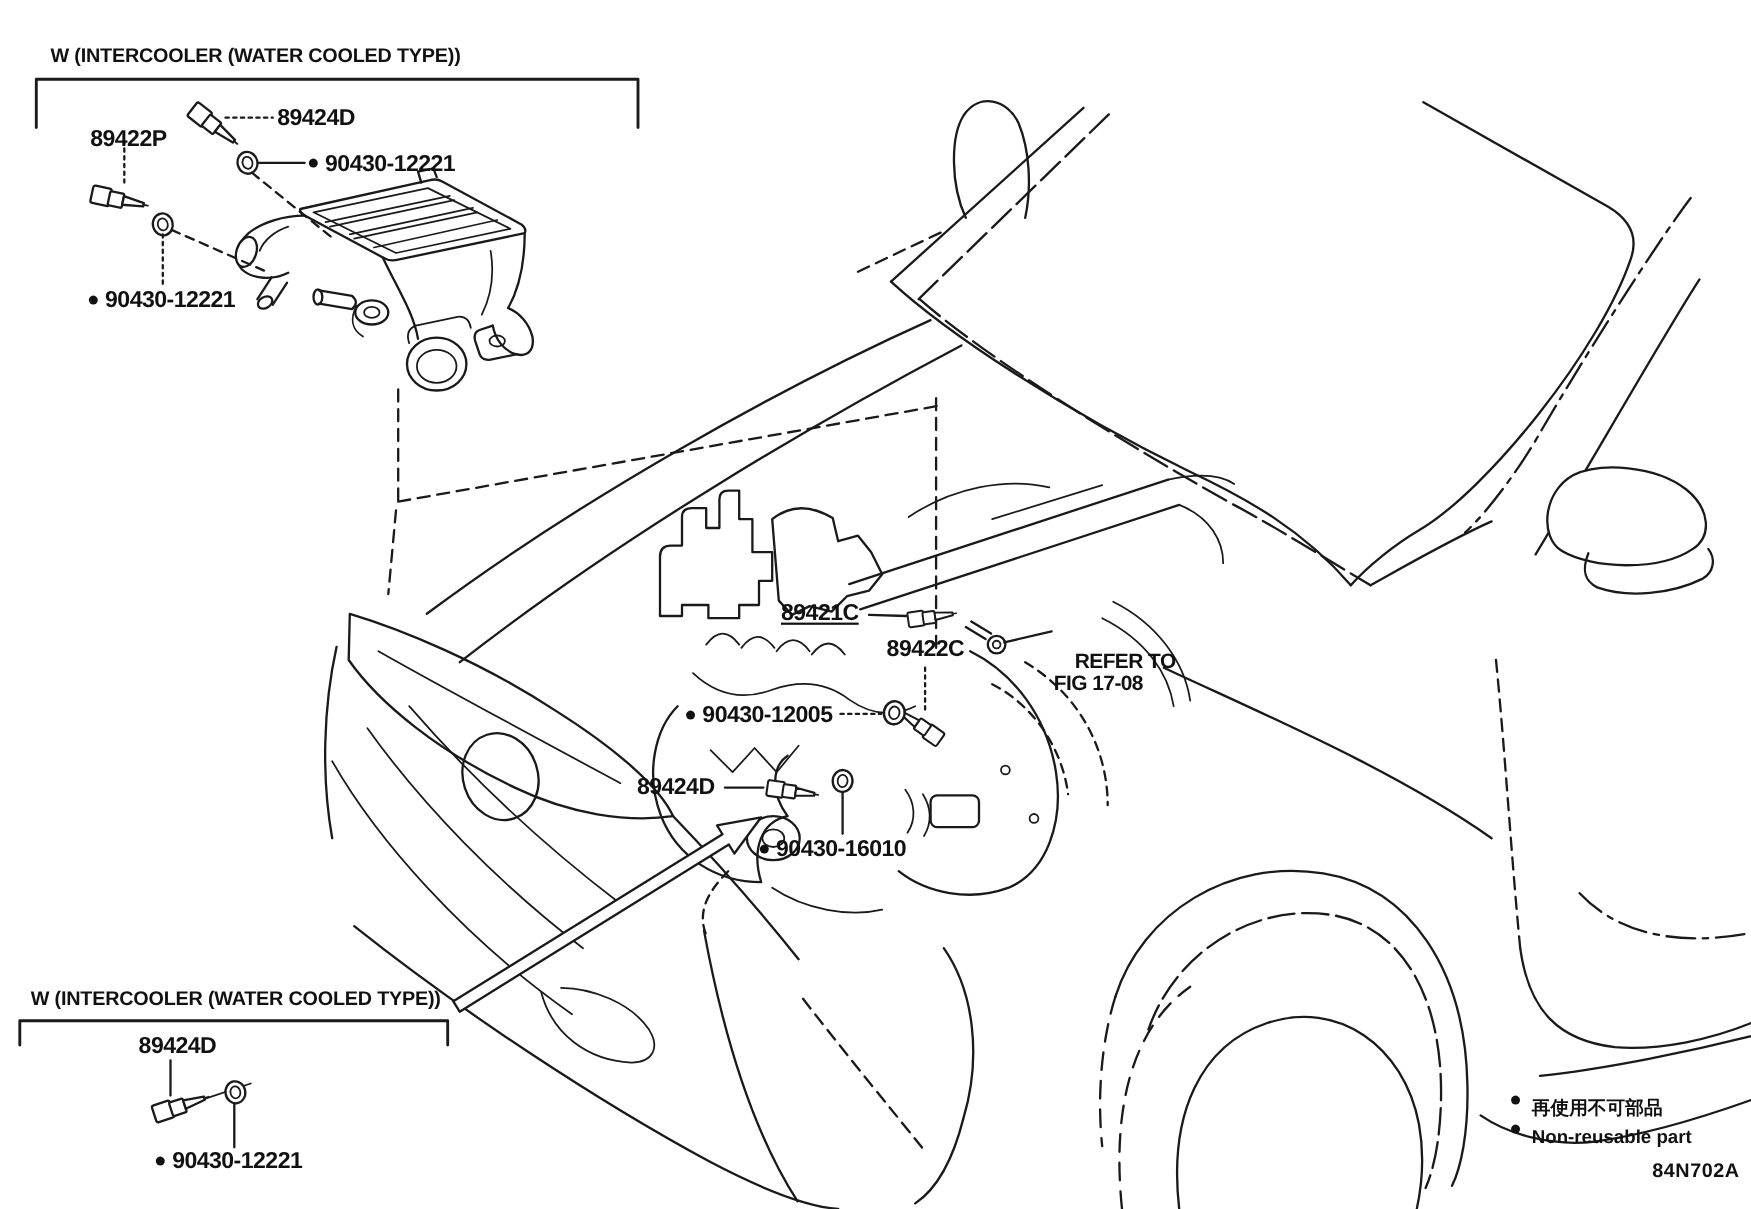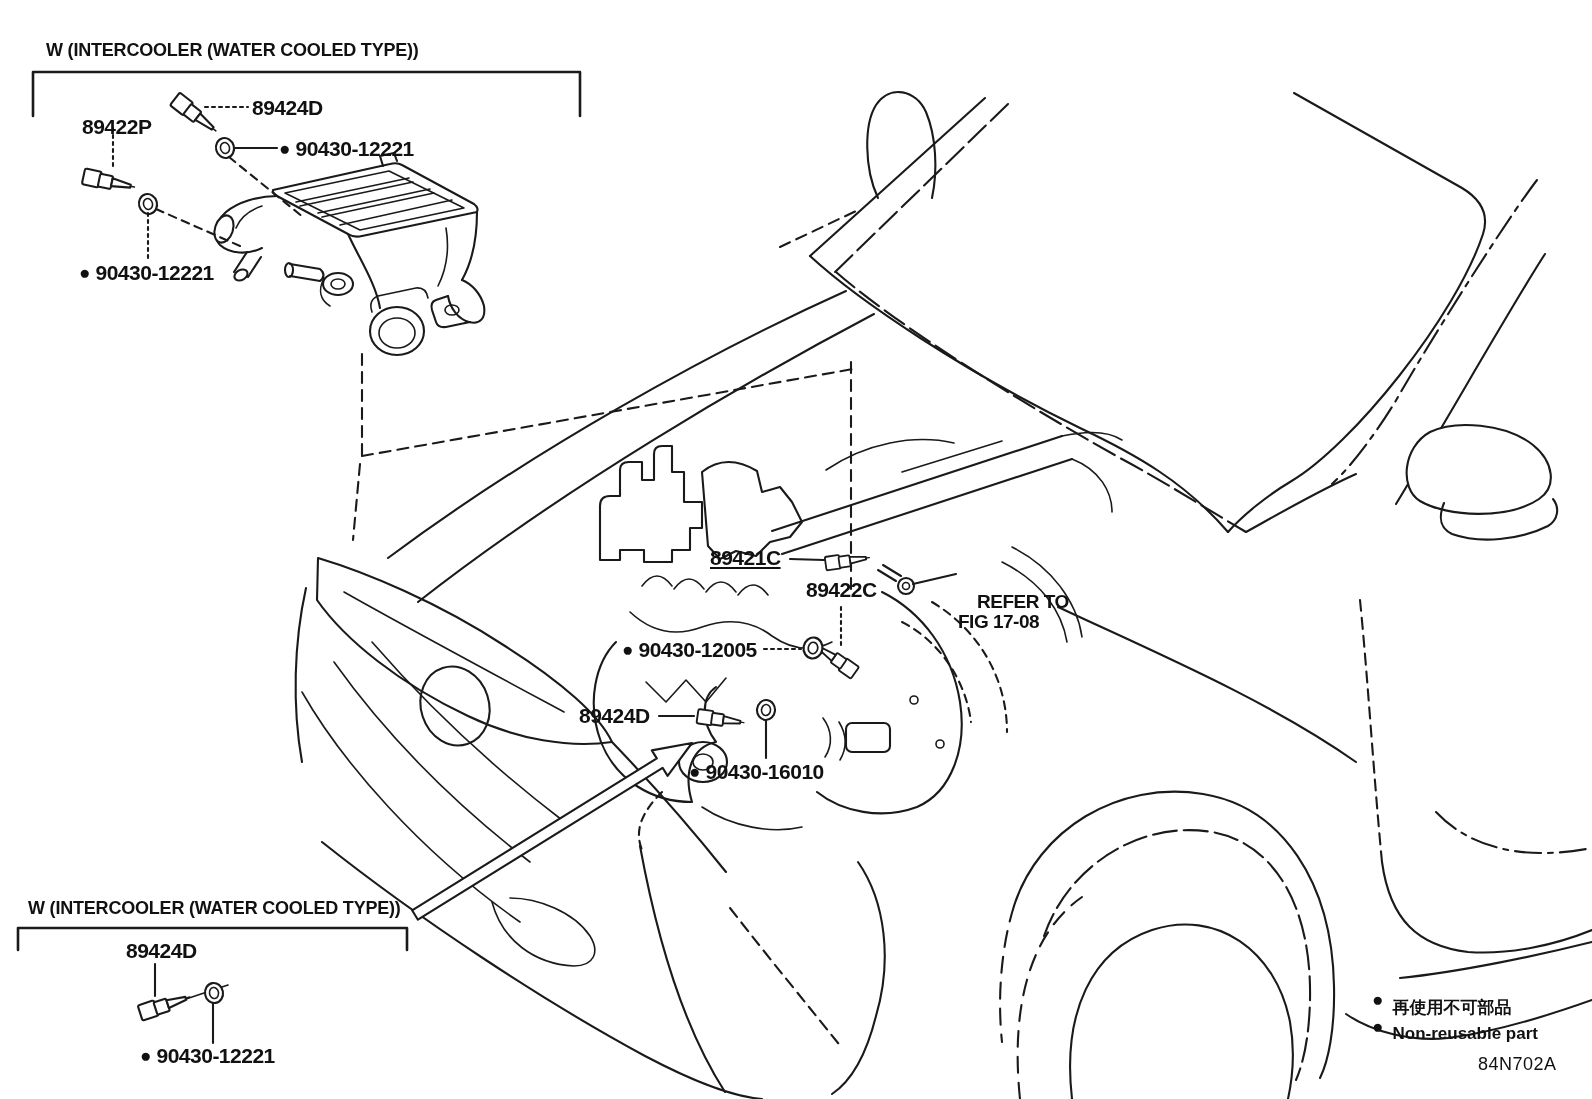--- a/index.html
+++ b/index.html
@@ -17,21 +17,21 @@
   .d5{stroke-dasharray:8 6;}
   .dd{stroke-dasharray:26 7 5 7;} 
   .lbl{position:absolute;white-space:nowrap;font-weight:700;font-size:21px;letter-spacing:-0.5px;}
   .hdr{position:absolute;white-space:nowrap;font-weight:700;font-size:18px;letter-spacing:-0.2px;}
   .note{position:absolute;white-space:nowrap;font-weight:700;font-size:19px;letter-spacing:-0.5px;}
   .row{position:absolute;display:flex;align-items:center;gap:5px;white-space:nowrap;}
   .row .txt{font-weight:700;font-size:21px;letter-spacing:-0.5px;}
   .bullet{font-size:19px;line-height:1;transform:translateY(-1px);}
   .legendrow{position:absolute;display:flex;align-items:center;gap:9px;white-space:nowrap;}
   .legendrow .txt{font-weight:700;font-size:17px;letter-spacing:0px;margin-top:14px;}
-  .code{position:absolute;font-weight:400;font-size:18px;letter-spacing:0.5px;}
+  .code{position:absolute;font-weight:700;font-size:18px;letter-spacing:0.5px;margin-left:24px;}
 </style>
 </head>
 <body>
 
 <div class="stage">
 
   <svg class="art" viewBox="0 0 1592 1099">
     <defs>
       <g id="sensor-sym">
         <path class="fw" d="M-21,-8 h13 a2,2 0 0 1 2,2 v12 a2,2 0 0 1 -2,2 h-13 a2,2 0 0 1 -2,-2 v-12 a2,2 0 0 1 2,-2 Z"></path>

